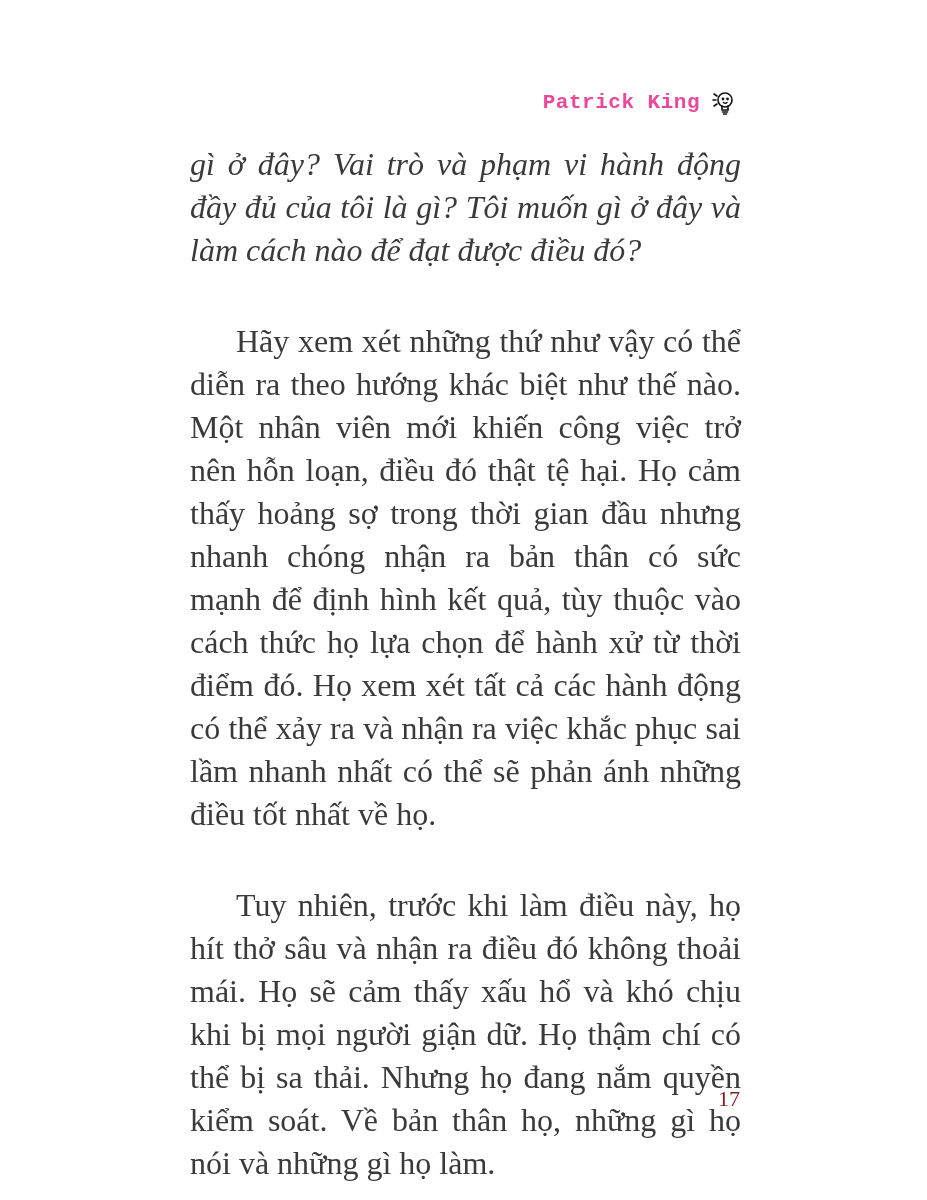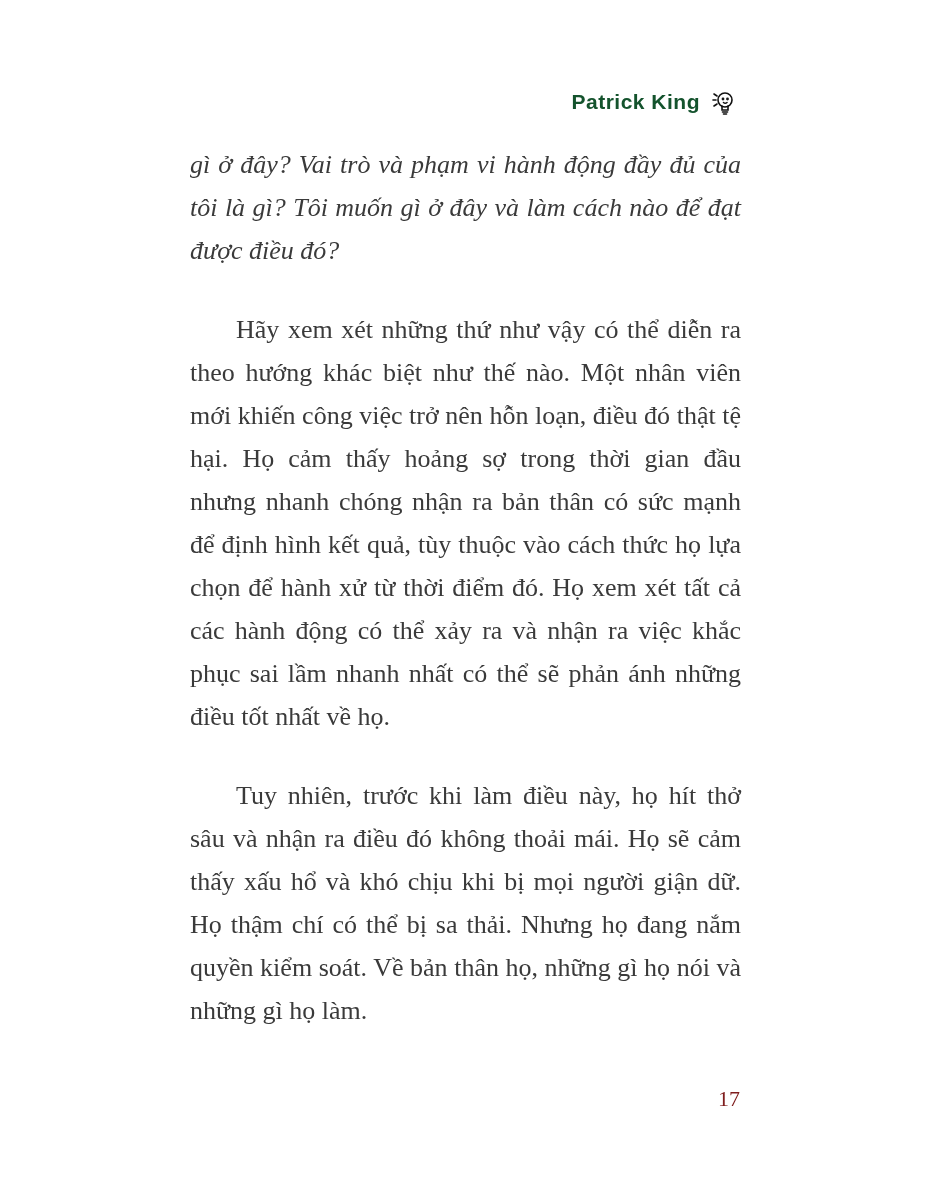--- a/index.html
+++ b/index.html
@@ -18,51 +18,51 @@
   }
   .running-head {
     position: absolute;
     top: 86px;
     right: 187px;
     display: flex;
     align-items: center;
     gap: 8px;
   }
   .running-head .author {
-    font-family: Liberation Sans, sans-serif;
+    font-family: Liberation Mono, monospace;
     font-weight: 700;
     font-size: 21px;
     letter-spacing: 0.5px;
-    color: #14532d;
+    color: #ec4899;
     white-space: nowrap;
   }
   .bulb {
     width: 32px;
     height: 32px;
     display: inline-block;
   }
   .content {
     position: absolute;
     top: 143px;
     left: 190px;
     width: 551px;
-    font-size: 26px;
+    font-size: 32px;
     line-height: 43px;
     text-align: justify;
   }
   .para {
     margin: 0;
   }
   .para.intro {
     font-style: italic;
     text-indent: 0;
   }
   .para.body {
     text-indent: 46px;
-    margin-top: 36px;
+    margin-top: 48px;
   }
   .page-number {
     position: absolute;
     top: 1086px;
     right: 187px;
     font-size: 22px;
     color: #7f1d1d;
     font-family: "Liberation Serif", serif;
   }
 </style>

